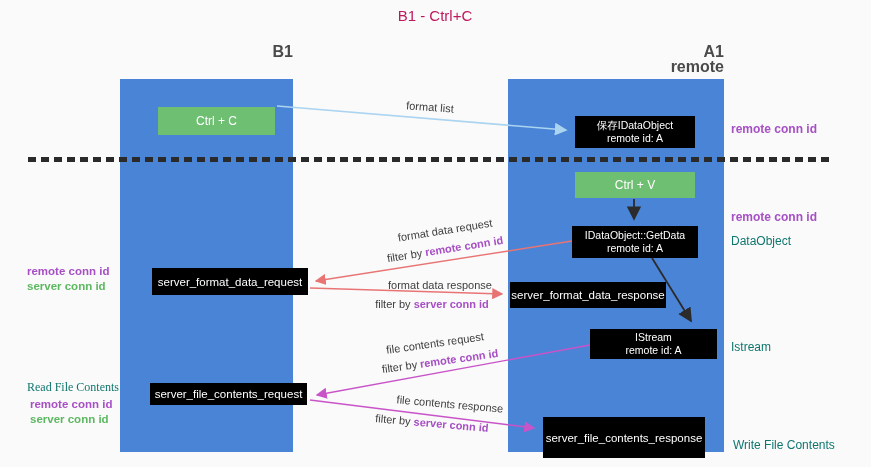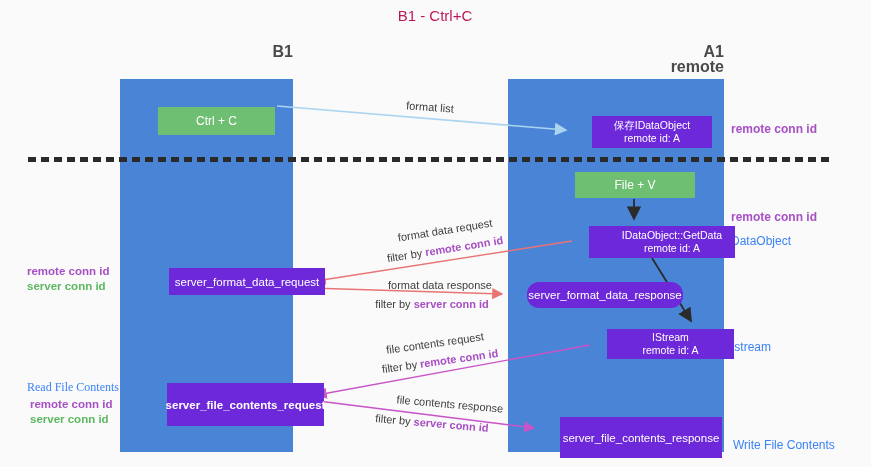--- a/index.html
+++ b/index.html
@@ -9,35 +9,35 @@
   .abs { position:absolute; }
 
   .title { left:330px; top:6px; width:210px; text-align:center; color:#be185d;
            font-size:15px; line-height:19px; }
 
   .col { background:#4a84d7; z-index:1; }
   .col-header { text-align:right; color:#4a4a4a; font-size:16px; line-height:15px; z-index:2;font-weight:bold; }
 
   .box { display:flex; flex-direction:column; align-items:center; justify-content:center;
          color:#fff; text-align:center; z-index:3; }
-  .orange { background:#6d28d9;margin-left:17px; }
+  .orange { background:#000000; }
   .green  { background:#6fbf73; }
   .box .l1, .box .l2 { display:block; }
   .fs12 { font-size:12px; }
   .fs11 { font-size:11.5px; }
   .two-line { font-size:10.5px; line-height:13px; }
 
   .dashes { left:28px; top:157px; width:806px; height:5px; z-index:4;
             background: repeating-linear-gradient(to right, #2a2a2a 0px, #2a2a2a 8px,
                        rgba(0,0,0,0) 8px, rgba(0,0,0,0) 13px); }
 
   svg.arrows { left:0; top:0; z-index:2; pointer-events:none; }
 
   .flow-label { font-size:11px; color:#3d3d3d; text-align:center; z-index:2; white-space:nowrap; }
-  .side-label { font-size:12px; color:#3b82f6; z-index:2; white-space:nowrap; }
+  .side-label { font-size:12px; color:#0f766e; z-index:2; white-space:nowrap; }
   .purple { color:#a74fc4; font-weight:bold; }
   .greentx { color:#5cb860; font-weight:bold; }
   .idgap { margin-left:3px; }
 
   .r-neg9 { transform:rotate(-9deg); }
   .r-neg8 { transform:rotate(-8deg); }
   .r-pos4 { transform:rotate(4deg); }
   .r-pos5 { transform:rotate(5deg); }
 </style>
 </head>
@@ -89,42 +89,42 @@
   <div class="abs box green fs12" style="left:158px; top:95px; width:117px; height:28px;margin-top:12px;">
     <span>Ctrl + C</span>
   </div>
 
   <div class="abs box orange two-line" style="left:575px; top:116px; width:120px; height:32px;">
     <span class="l1">保存IDataObject</span>
     <span class="l2">remote id: A</span>
   </div>
 
   <div class="abs box green fs12" style="left:575px; top:172px; width:120px; height:26px;">
-    <span>File + V</span>
+    <span>Ctrl + V</span>
   </div>
 
-  <div class="abs box orange two-line" style="left:572px; top:226px; width:126px; height:32px;padding-left:20px;">
+  <div class="abs box orange two-line" style="left:572px; top:226px; width:126px; height:32px;">
     <span class="l1">IDataObject::GetData</span>
     <span class="l2">remote id: A</span>
   </div>
 
   <div class="abs box orange fs11" style="left:152px; top:268px; width:156px; height:27px;">
     <span>server_format_data_request</span>
   </div>
 
-  <div class="abs box orange fs11" style="left:510px; top:282px; width:156px; height:26px;border-radius:12px;">
+  <div class="abs box orange fs11" style="left:510px; top:282px; width:156px; height:26px;">
     <span>server_format_data_response</span>
   </div>
 
   <div class="abs box orange two-line" style="left:590px; top:329px; width:127px; height:30px;">
     <span class="l1">IStream</span>
     <span class="l2">remote id: A</span>
   </div>
 
-  <div class="abs box orange fs11" style="left:150px; top:383px; width:157px; height:43px;font-weight:bold;">
+  <div class="abs box orange fs11" style="left:150px; top:383px; width:157px; height:22px;">
     <span>server_file_contents_request</span>
   </div>
 
   <div class="abs box orange fs11" style="left:543px; top:417px; width:162px; height:41px;">
     <span>server_file_contents_response</span>
   </div>
 
   <div class="abs flow-label r-pos4" style="left:360px; top:101px; width:140px;">format list</div>
 
   <div class="abs flow-label r-neg9" style="left:370px; top:224px; width:150px;">format data request</div>

